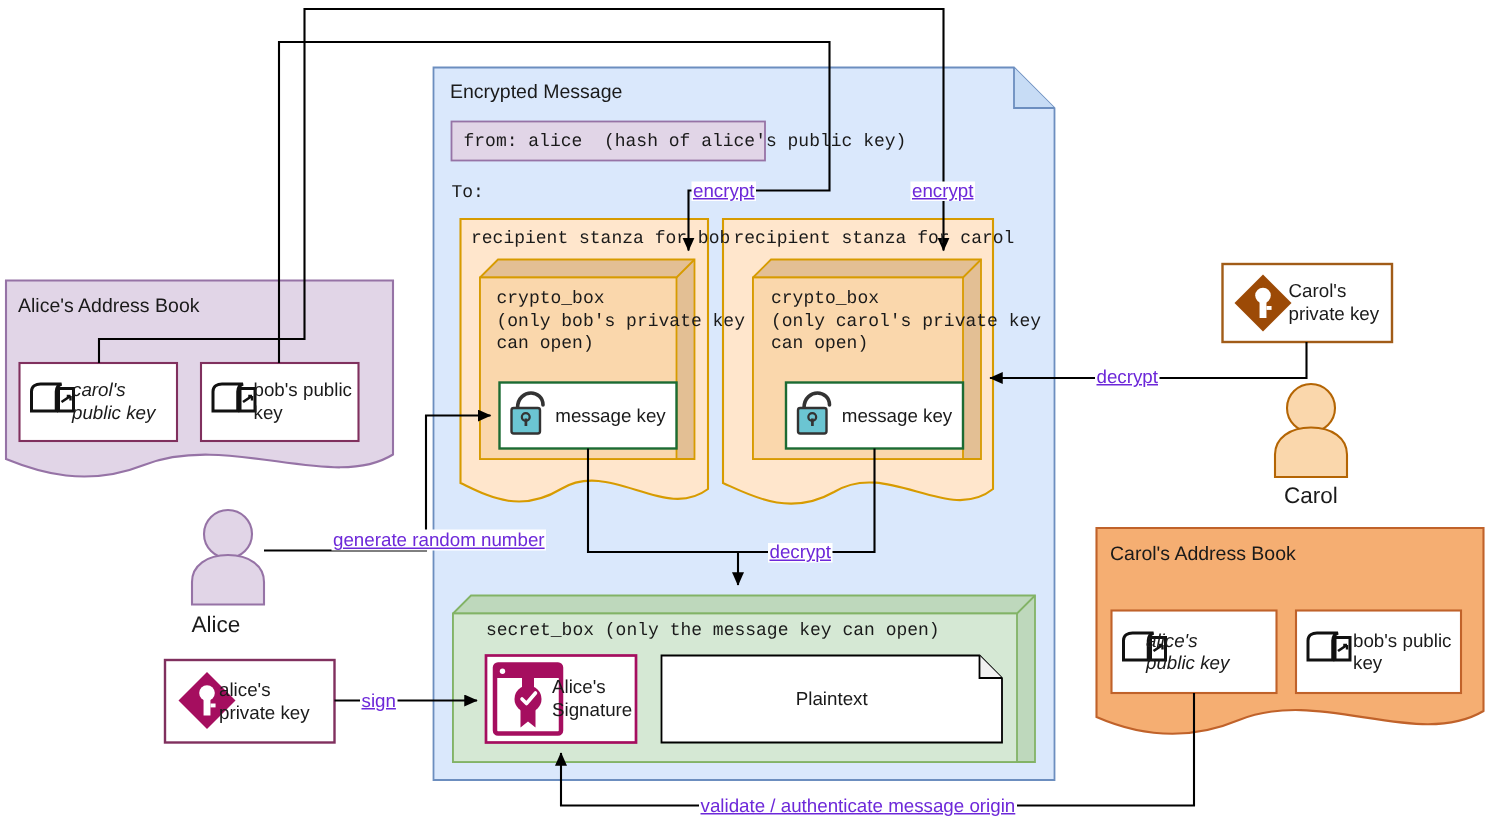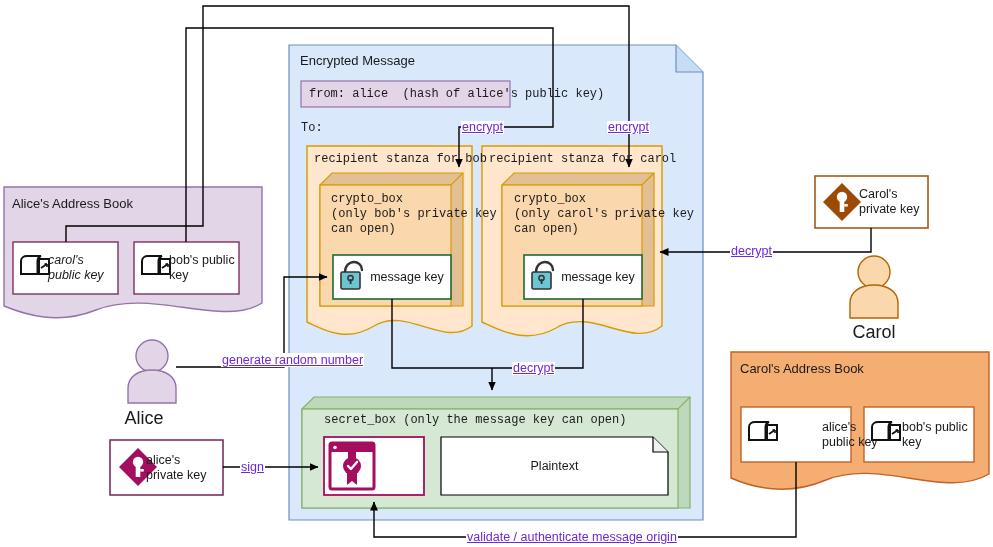--- a/index.html
+++ b/index.html
@@ -11,21 +11,21 @@
   #stage{position:absolute;inset:0;width:788px;height:547px;}
   #svgroot{position:absolute;left:0;top:0;width:993px;height:547px;}
   .edge-label{
     position:absolute;background:#ffffff;font-size:12.5px;
     color:#6d28d9;white-space:nowrap;padding:0 1px;line-height:13px;text-decoration:underline;
   }
   .box-title{position:absolute;font-size:13px;white-space:nowrap;}
   .nodetext{position:absolute;font-size:12px;line-height:15px;white-space:pre;font-family:Liberation Mono, monospace;}
   .centered{position:absolute;display:flex;align-items:center;justify-content:center;
     font-size:12.5px;text-align:left;line-height:15px;}
-  .person-name{position:absolute;font-size:18px;text-align:center;width:120px;}
+  .person-name{position:absolute;font-size:15px;text-align:center;width:120px;}
 </style>
 </head>
 <body>
 
 <div id="stage">
 
   <svg id="svgroot" viewBox="0 0 993 547">
     <defs>
       <marker id="arrow" markerWidth="10" markerHeight="10" refX="8.5" refY="4" orient="auto" markerUnits="userSpaceOnUse">
         <path d="M0,0 L9,4 L0,8 z" fill="#000"></path>
@@ -196,30 +196,32 @@
 (only bob's private key
 can open)</div>
   <div class="nodetext" style="left:514px;top:192px;">crypto_box
 (only carol's private key
 can open)</div>
 
   <div class="centered" style="left:367px;top:255px;width:80px;height:44px;">message key</div>
   <div class="centered" style="left:558px;top:255px;width:80px;height:44px;">message key</div>
 
   <div class="nodetext" style="left:324px;top:413px;">secret_box (only the message key can open)</div>
+  <div class="centered" style="left:368px;top:437px;width:54px;height:58px;">Alice's
+Signature</div>
   <div class="centered" style="left:441px;top:437px;width:227px;height:58px;">Plaintext</div>
 
   <div class="box-title" style="left:12px;top:196px;">Alice's Address Book</div>
   <div class="centered" style="left:48px;top:242px;width:66px;height:52px;font-style:italic;">carol's
 public key</div>
   <div class="centered" style="left:169px;top:242px;width:66px;height:52px;">bob's
 public key</div>
 
   <div class="box-title" style="left:740px;top:361px;text-align:right;">Carol's Address Book</div>
-  <div class="centered" style="left:822px;top:407px;width:68px;height:55px;">alice's
+  <div class="centered" style="left:764px;top:407px;width:68px;height:55px;font-style:italic;">alice's
 public key</div>
   <div class="centered" style="left:902px;top:407px;width:68px;height:55px;">bob's
 public key</div>
 
   <div class="centered" style="left:146px;top:440px;width:74px;height:55px;">alice's
 private key</div>
   <div class="centered" style="left:859px;top:176px;width:66px;height:52px;">Carol's
 private key</div>
 
   <div class="person-name" style="left:84px;top:408px;">Alice</div>

